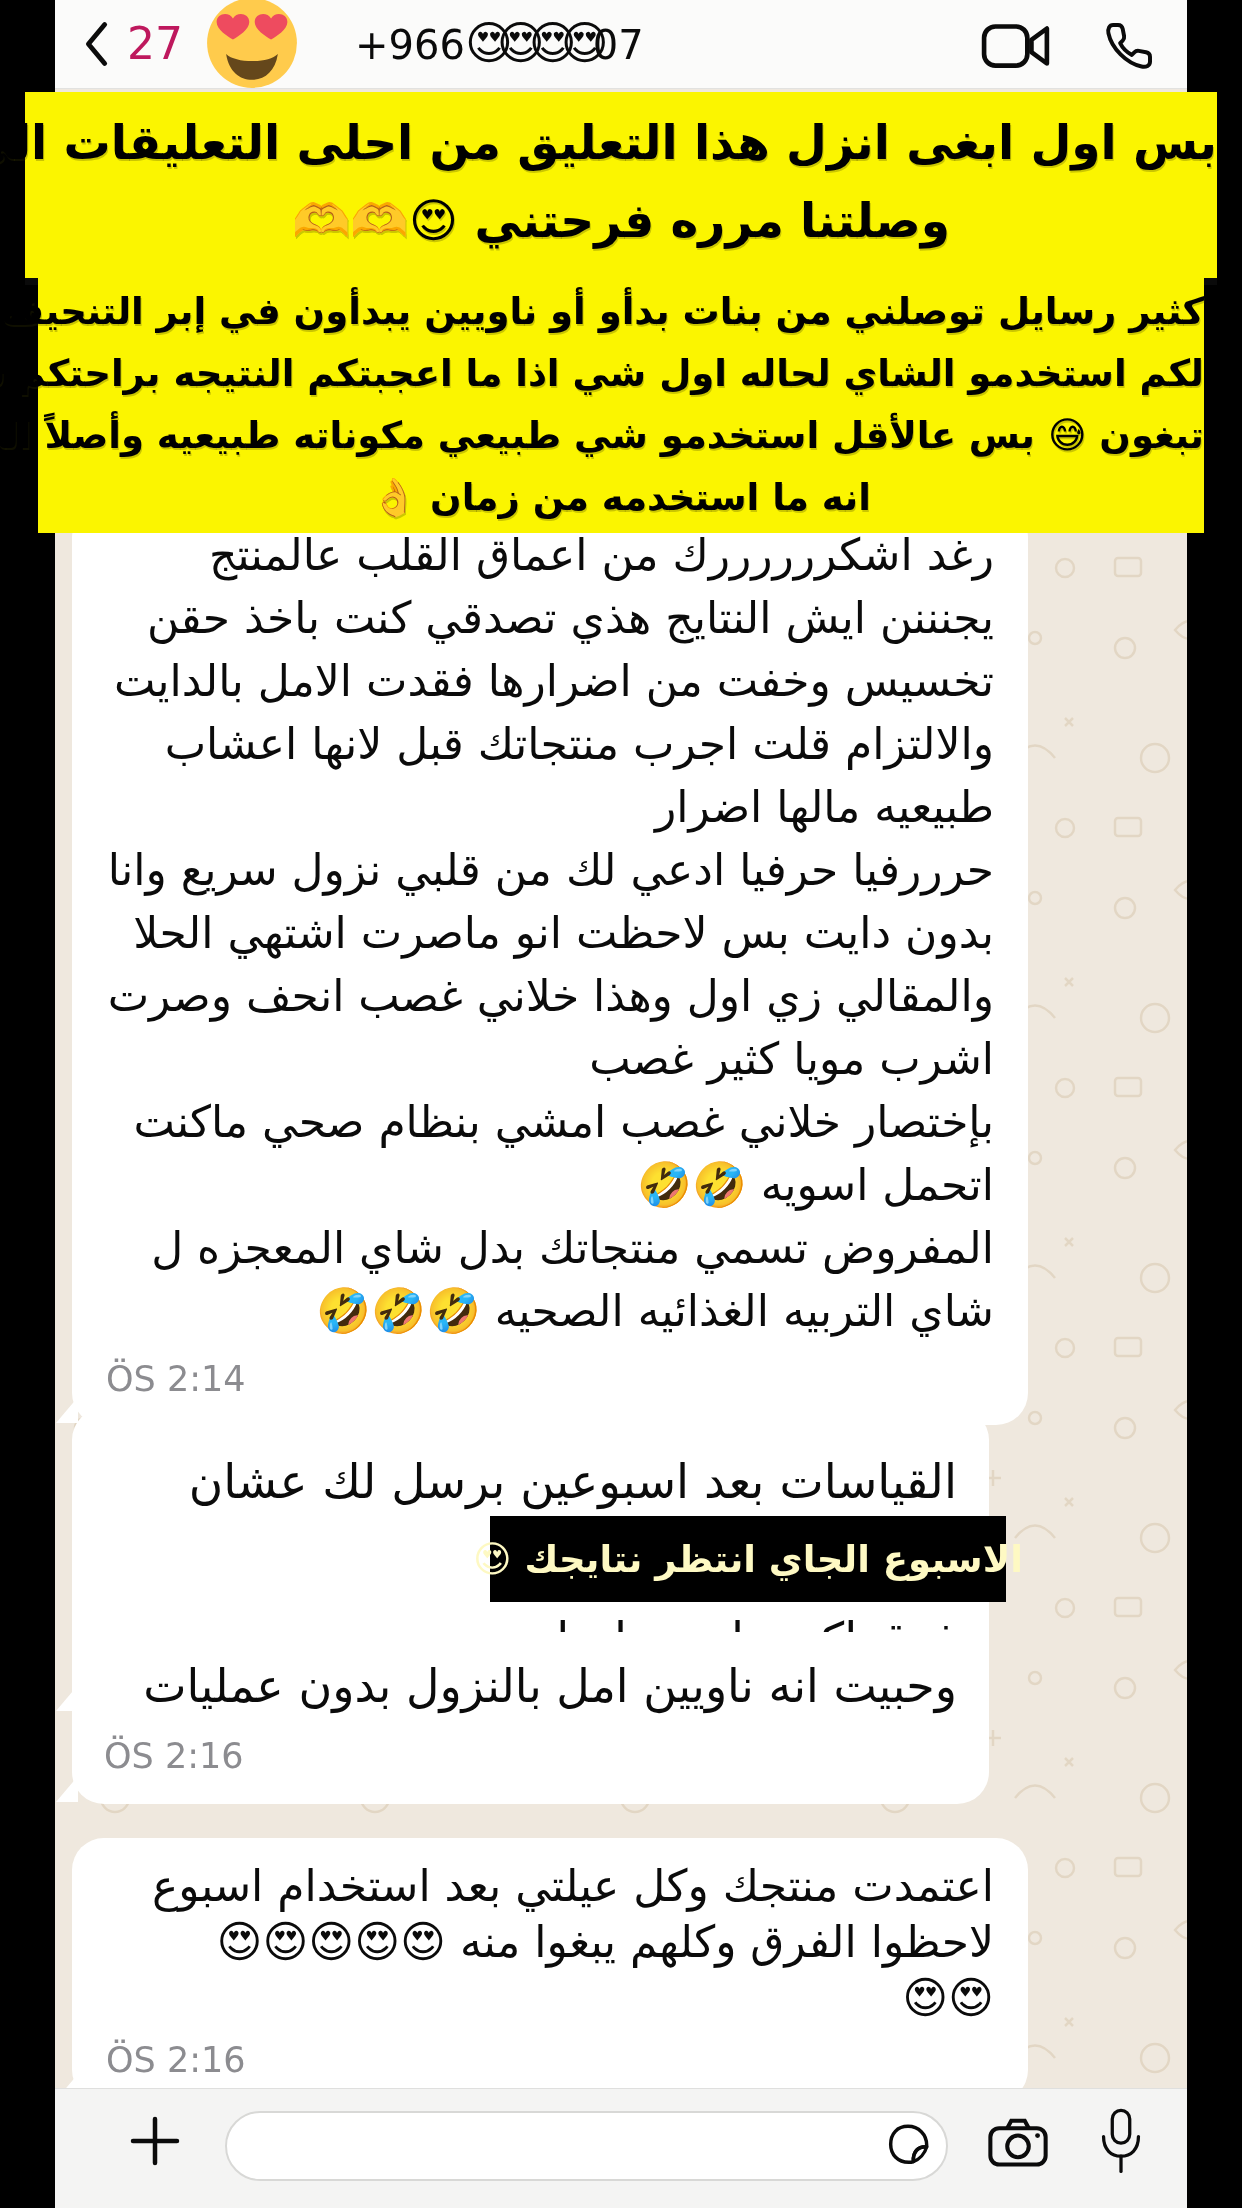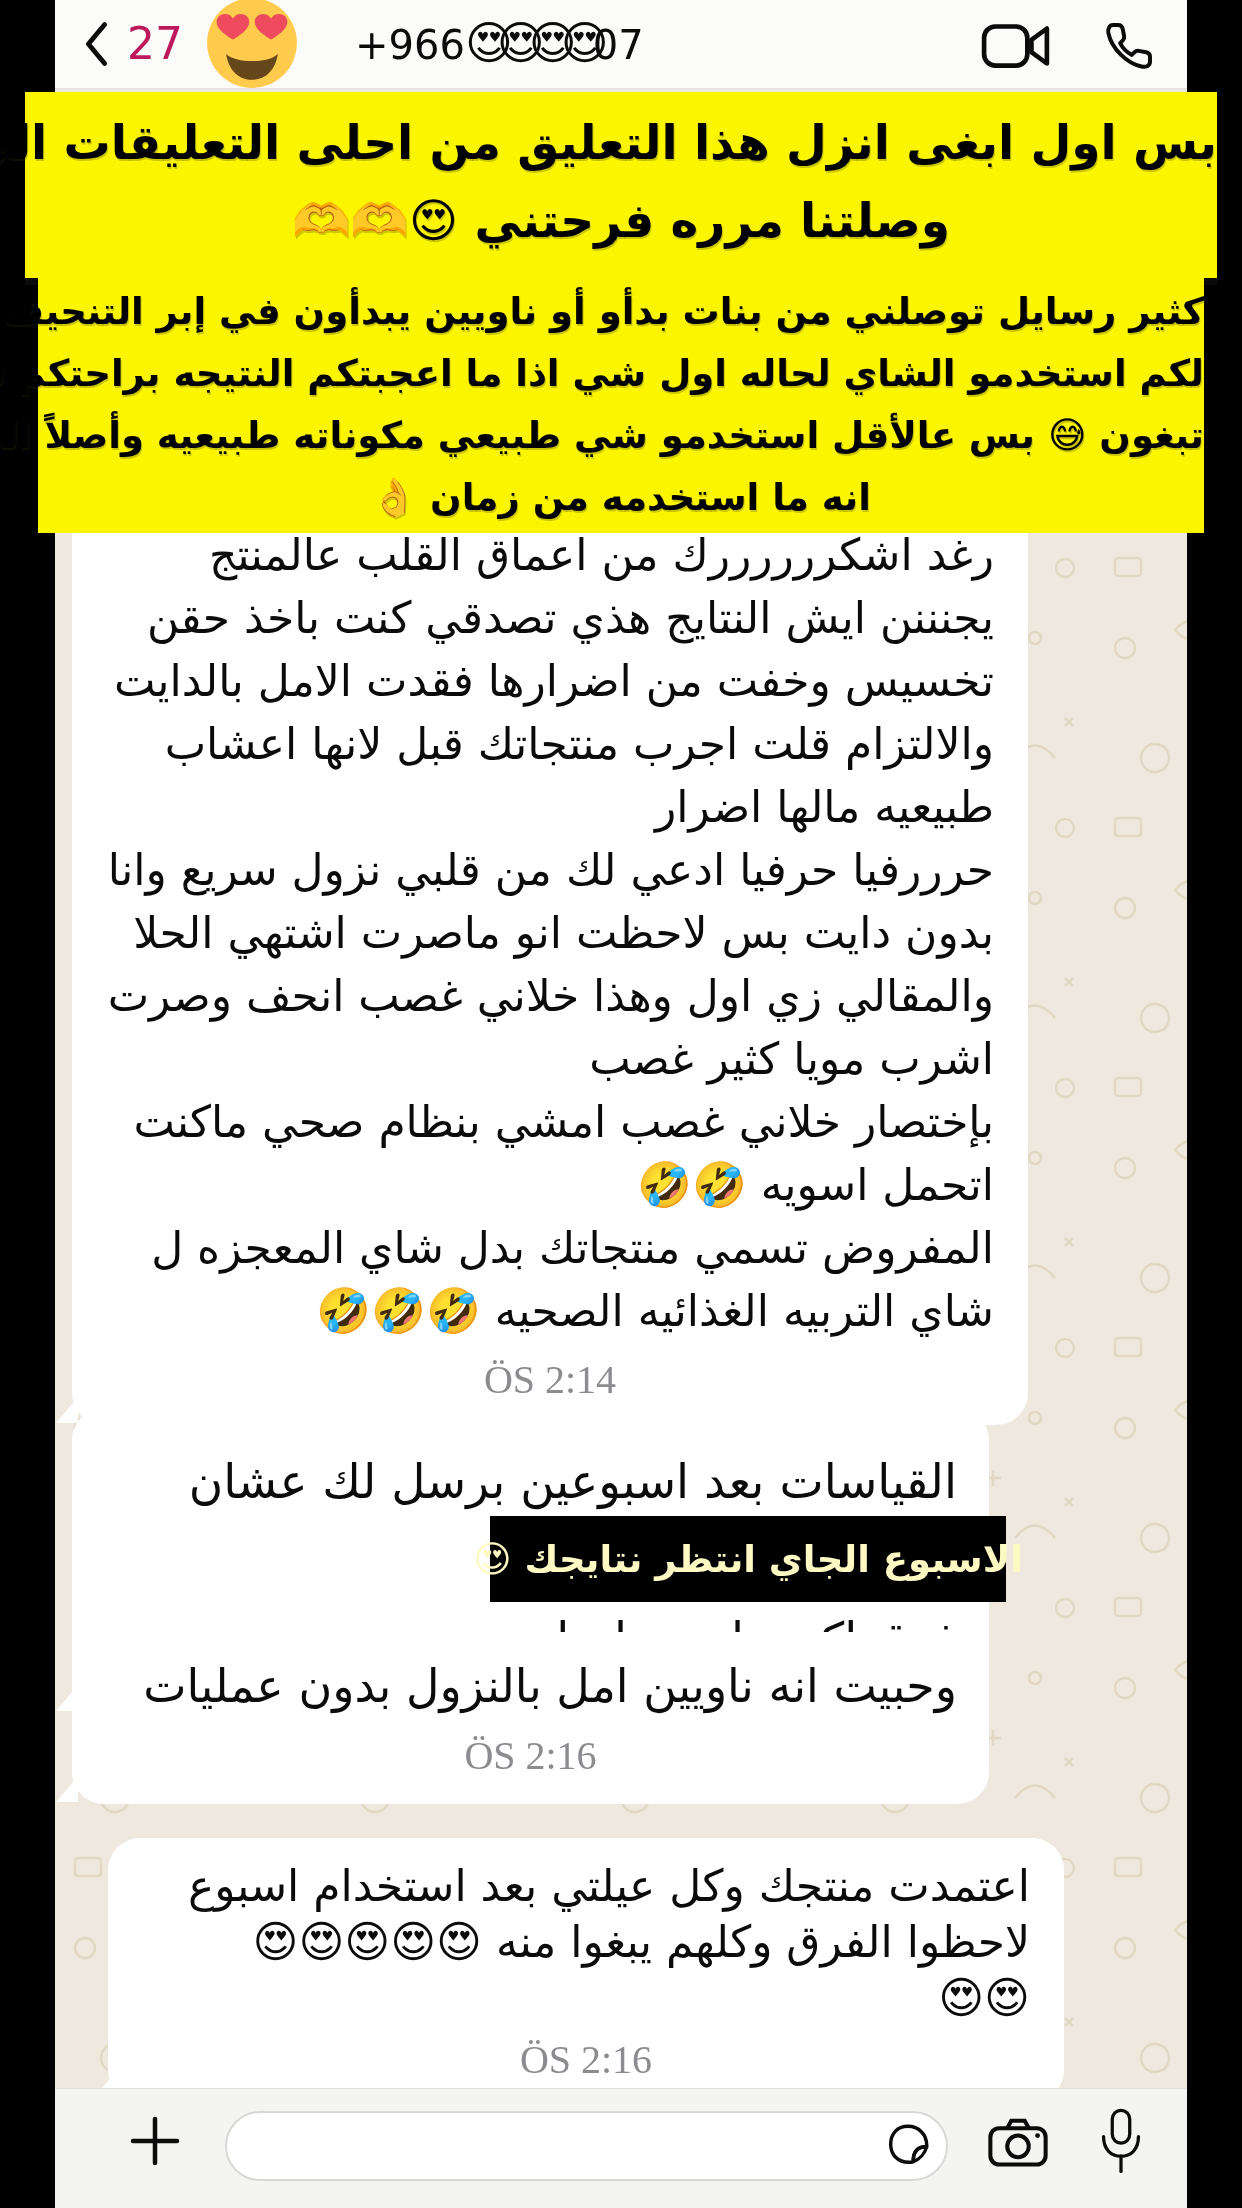--- a/index.html
+++ b/index.html
@@ -19,25 +19,25 @@
   .navicons{position:absolute;right:30px;top:18px;display:flex;gap:50px;align-items:center;}
   
   .chat{position:absolute;top:88px;left:0;width:1132px;height:2000px;overflow:hidden;}
   .wallpaper{position:absolute;inset:0;}
   .bubble{
     position:absolute;background:#fff;border-radius:32px;color:#0b0b0b;
     direction:rtl;text-align:right;z-index:2;
   }
   .bubble .tailshape{position:absolute;left:-16px;bottom:2px;width:0;height:0;
     border-bottom:26px solid #fff;border-left:22px solid transparent;}
-  .ts{font-size:40px;color:#8C8C90;direction:ltr;text-align:center;margin-top:6px;font-family:Liberation Serif, serif;}
+  .ts{font-size:35px;color:#8C8C90;direction:ltr;text-align:left;margin-top:6px;}
   .b1{left:17px;top:417px;width:888px;padding:18px 34px 14px;font-size:44px;line-height:63px;}
   .b2{left:17px;top:1320px;width:853px;padding:34px 32px;font-size:47px;line-height:79px;}
   .b3{left:17px;top:1544px;width:853px;padding:22px 32px 16px;font-size:46px;line-height:64px;}
-  .b4{left:17px;top:1750px;width:888px;padding:20px 34px 14px;font-size:44px;line-height:56px;margin-left:36px;}
+  .b4{left:17px;top:1750px;width:888px;padding:20px 34px 14px;font-size:44px;line-height:56px;}
   
   .composer{position:absolute;top:2088px;left:0;width:1132px;height:120px;background:#F4F4F3;border-top:1px solid #DFDFDE;z-index:4;}
   .plus{position:absolute;left:72px;top:24px;width:56px;height:56px;}
   .pill{position:absolute;left:170px;top:22px;width:719px;height:66px;background:#fff;
     border:2px solid #D8D8D6;border-radius:40px;}
   .pill input{position:absolute;left:22px;top:6px;width:600px;height:50px;border:none;outline:none;font-size:34px;background:transparent;}
   .stickerbtn{position:absolute;right:14px;top:8px;width:48px;height:48px;}
   .cambtn{position:absolute;left:932px;top:28px;width:62px;height:52px;}
   .micbtn{position:absolute;left:1042px;top:18px;width:48px;height:70px;}
   

